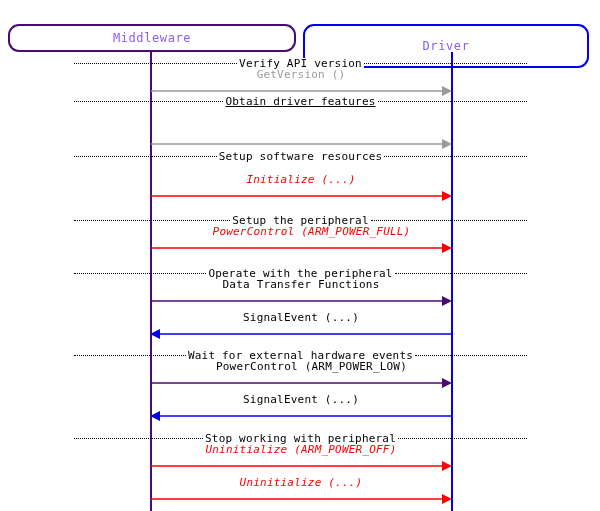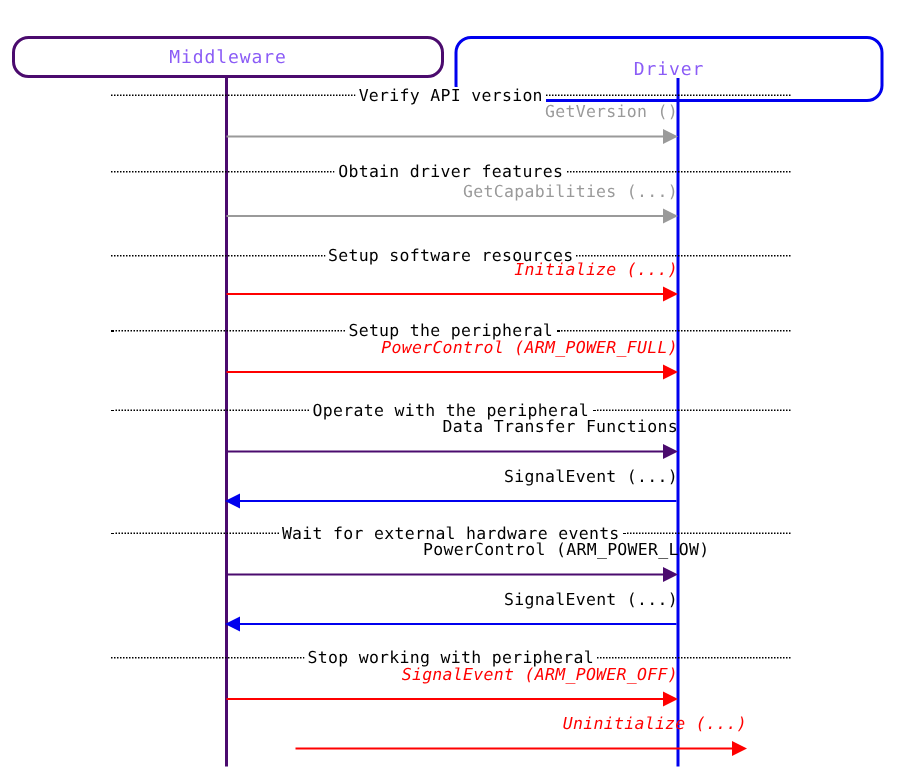--- a/index.html
+++ b/index.html
@@ -93,21 +93,21 @@
     position: absolute;
     left: 150px;
     width: 302px;
     height: 26px;
   }
   .message .msg-label {
     position: absolute;
     left: 0;
     top: 0;
     width: 100%;
-    text-align: right;
+    text-align: center;
     font-size: 11px;
     line-height: 13px;
     white-space: nowrap;
     letter-spacing: 0.2px;
   }
   .message .msg-arrow {
     position: absolute;
     left: 0;
     top: 14px;
     width: 302px;
@@ -141,50 +141,49 @@
         <div class="caption">Verify API version</div>
         <div class="rule"></div>
       </div>
       <div class="message" style="top: 68px;">
         <div class="msg-label label-gray">GetVersion ()</div>
         <div class="msg-arrow"><svg width="302" height="12" viewBox="0 0 302 12">
             <line y1="6" y2="6" stroke="#9a9a9a" stroke-width="1.4" x1="1" x2="293"></line>
             <polygon fill="#9a9a9a" points="292,1 302,6 292,11"></polygon>
           </svg></div>
       </div>
-      <div class="separator" style="top: 107px;">
+      <div class="separator" style="top: 94px; text-decoration: underline;">
         <div class="rule"></div>
         <div class="caption">Obtain driver features</div>
         <div class="rule"></div>
       </div>
       <div class="message" style="top: 121px;">
-        <div class="msg-label label-gray">GetCapabilities (...)</div>
         <div class="msg-arrow"><svg width="302" height="12" viewBox="0 0 302 12">
             <line y1="6" y2="6" stroke="#9a9a9a" stroke-width="1.4" x1="1" x2="293"></line>
             <polygon fill="#9a9a9a" points="292,1 302,6 292,11"></polygon>
           </svg></div>
       </div>
-      <div class="separator" style="top: 163px; justify-content: center;">
+      <div class="separator" style="top: 149px; justify-content: center;">
         <div class="rule"></div>
         <div class="caption">Setup software resources</div>
         <div class="rule"></div>
       </div>
       <div class="message" style="top: 173px;">
         <div class="msg-label label-red">Initialize (...)</div>
         <div class="msg-arrow"><svg width="302" height="12" viewBox="0 0 302 12">
             <line y1="6" y2="6" stroke="#ff0000" stroke-width="1.4" x1="1" x2="293"></line>
             <polygon fill="#ff0000" points="292,1 302,6 292,11"></polygon>
           </svg></div>
       </div>
       <div class="separator" style="top: 213px;">
         <div class="rule"></div>
         <div class="caption">Setup the peripheral</div>
         <div class="rule"></div>
       </div>
-      <div class="message" style="top: 225px;">
+      <div class="message" style="top: 225px; padding-left: 21px;">
         <div class="msg-label label-red">PowerControl (ARM_POWER_FULL)</div>
         <div class="msg-arrow"><svg width="302" height="12" viewBox="0 0 302 12">
             <line y1="6" y2="6" stroke="#ff0000" stroke-width="1.4" x1="1" x2="293"></line>
             <polygon fill="#ff0000" points="292,1 302,6 292,11"></polygon>
           </svg></div>
       </div>
       <div class="separator" style="top: 266px;">
         <div class="rule"></div>
         <div class="caption">Operate with the peripheral</div>
         <div class="rule"></div>
@@ -221,27 +220,27 @@
             <line y1="6" y2="6" stroke="#0000ee" stroke-width="1.4" x1="10" x2="301"></line>
             <polygon fill="#0000ee" points="10,1 0,6 10,11"></polygon>
           </svg></div>
       </div>
       <div class="separator" style="top: 431px; align-items: center;">
         <div class="rule"></div>
         <div class="caption">Stop working with peripheral</div>
         <div class="rule"></div>
       </div>
       <div class="message" style="top: 443px;">
-        <div class="msg-label label-red">SignalEvent (ARM_POWER_OFF)</div>
-        <div class="msg-arrow"><svg width="302" height="12" viewBox="0 0 302 12">
-            <line y1="6" y2="6" stroke="#ff0000" stroke-width="1.4" x1="1" x2="293"></line>
-            <polygon fill="#ff0000" points="292,1 302,6 292,11"></polygon>
-          </svg></div>
-      </div>
-      <div class="message" style="top: 476px; margin-left: 46px;">
+        <div class="msg-label label-red">Uninitialize (ARM_POWER_OFF)</div>
+        <div class="msg-arrow"><svg width="302" height="12" viewBox="0 0 302 12">
+            <line y1="6" y2="6" stroke="#ff0000" stroke-width="1.4" x1="1" x2="293"></line>
+            <polygon fill="#ff0000" points="292,1 302,6 292,11"></polygon>
+          </svg></div>
+      </div>
+      <div class="message" style="top: 476px;">
         <div class="msg-label label-red">Uninitialize (...)</div>
         <div class="msg-arrow"><svg width="302" height="12" viewBox="0 0 302 12">
             <line y1="6" y2="6" stroke="#ff0000" stroke-width="1.4" x1="1" x2="293"></line>
             <polygon fill="#ff0000" points="292,1 302,6 292,11"></polygon>
           </svg></div>
       </div>
     </div>
 
 </div>
 

